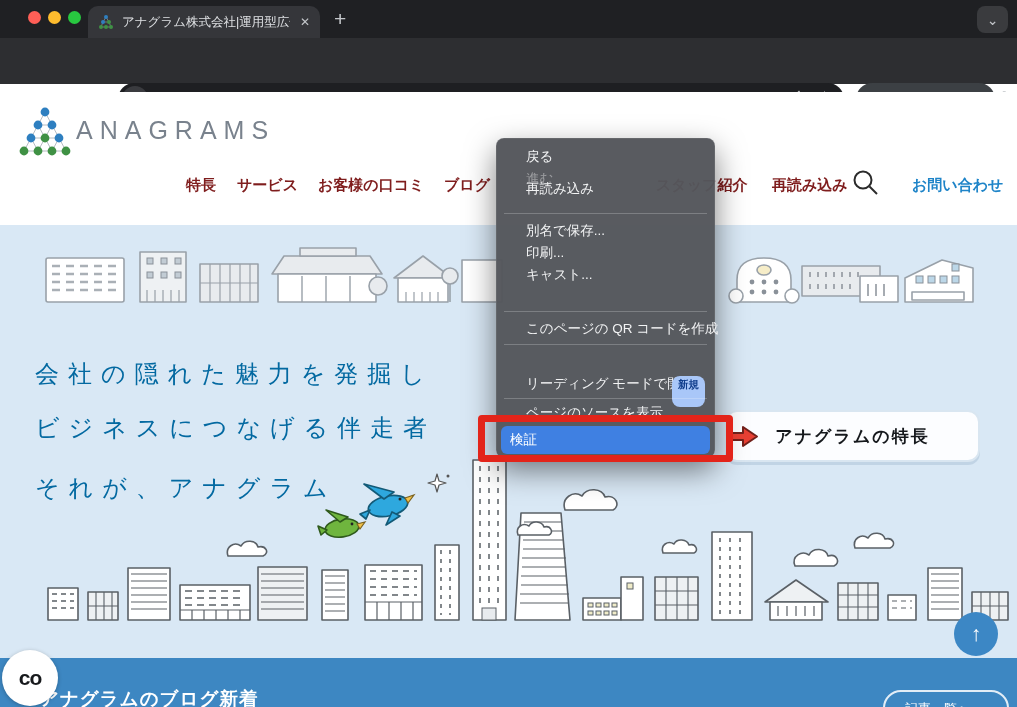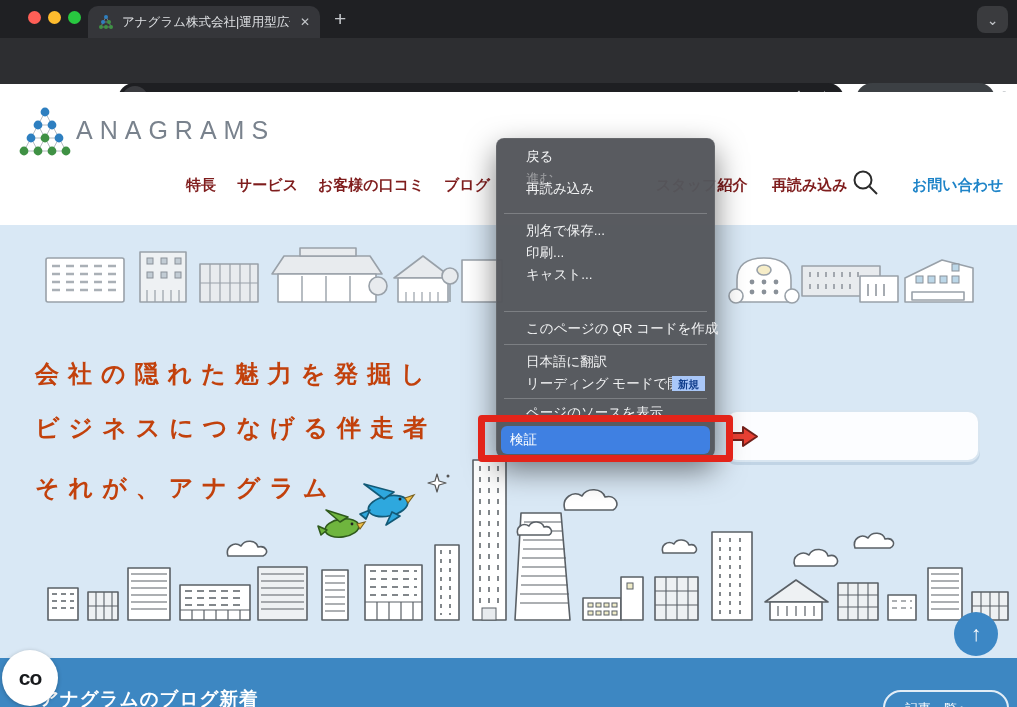--- a/index.html
+++ b/index.html
@@ -40,21 +40,21 @@
   .logo{position:absolute;left:18px;top:12px;}
   .logo-text{position:absolute;left:76px;top:24px;font-size:25px;letter-spacing:7px;color:#79828d;font-weight:500;}
   .nav-item{position:absolute;top:84px;font-size:15px;font-weight:600;color:#7f1d1d;white-space:nowrap;}
   .n0{left:186px}.n1{left:237px}.n2{left:318px}.n3{left:444px}.n4{left:656px}.n5{left:772px}
   .search-ico{position:absolute;left:851px;top:76px;}
   .contact{position:absolute;left:912px;top:84px;font-size:15px;font-weight:700;color:#1e84c8;white-space:nowrap;}
 
   
   .hero{position:absolute;left:0;top:225px;width:1017px;height:433px;background:#d9e8f5;}
   .hero svg{position:absolute;left:0;}
-  .headline{position:absolute;left:35px;font-size:24px;font-weight:700;letter-spacing:9px;color:#c2410c;white-space:nowrap;}
+  .headline{position:absolute;left:35px;font-size:24px;font-weight:400;letter-spacing:9px;color:#0369a1;white-space:nowrap;}
   .h1{top:133px}.h2{top:187px}.h3{top:247px}
   .feature-btn{position:absolute;left:725px;top:185px;width:255px;height:52px;background:#fcfdff;
     border:2px solid #d9e6f1;border-radius:12px;box-sizing:border-box;z-index:10;
     display:flex;align-items:center;justify-content:center;gap:14px;
     font-size:17px;font-weight:800;letter-spacing:2px;color:#15181c;
     box-shadow:0 3px 0 rgba(150,175,200,.35);}
   .scroll-top{position:absolute;left:954px;top:387px;width:44px;height:44px;border-radius:50%;
     background:#3c87c5;color:#fff;display:flex;align-items:center;justify-content:center;
     font-size:21px;z-index:20;}
 
@@ -71,22 +71,22 @@
   .ctx-menu{position:absolute;left:496px;top:138px;width:219px;height:320px;z-index:50;
     background:rgba(84,86,91,.97);border-radius:8px;
     box-shadow:inset 0 0 0 .5px rgba(255,255,255,.15),0 12px 30px rgba(0,0,0,.5);}
   .mrow{position:absolute;left:0;right:0;height:22px;line-height:22px;padding-left:30px;
     font-size:13.5px;color:#f2f3f4;white-space:nowrap;}
   .r0{top:8px}.r1{top:30px}.r2{top:40px}.r3{top:82px}.r4{top:104px}.r5{top:126px}.r6{top:148px}
   .r7{top:180px}.r8{top:213px}.r9{top:235px}.r10{top:264px}
   .mrow.disabled{color:rgba(255,255,255,.4);}
   .msep{position:absolute;left:8px;right:8px;height:1px;background:rgba(255,255,255,.22);}
   .s0{top:75px}.s1{top:173px}.s2{top:206px}.s3{top:260px}
-  .badge{position:absolute;right:10px;top:2.5px;height:15px;line-height:17px;padding:0 6px;
-    border-radius:0;background:#a9c7f8;color:#103e8c;font-size:10.5px;font-weight:700;}
+  .badge{position:absolute;right:10px;top:2.5px;height:31px;line-height:17px;padding:0 6px;
+    border-radius:8px;background:#a9c7f8;color:#103e8c;font-size:10.5px;font-weight:700;}
   .hl-row{position:absolute;left:5px;right:5px;top:288px;height:28px;line-height:28px;
     background:#3f80e2;border-radius:6px;color:#fff;font-size:13.5px;padding-left:9px;box-sizing:border-box;}
 
   
   .red-box{position:absolute;left:478px;top:415px;width:255px;height:47px;box-sizing:border-box;
     border:7px solid #e3241a;border-radius:4px;z-index:70;}
 </style>
 </head>
 <body>
 
@@ -347,20 +347,21 @@
         <path d="M405 58 L414 55 L408 63 Z" fill="#f2c24a" stroke="#7a6220" stroke-width="1.2"></path>
         <circle cx="400" cy="59" r="1.5" fill="#222"></circle>
       </g>
       <g>
         <path d="M437 34 L439 41 L446 43 L439 45 L437 52 L435 45 L428 43 L435 41 Z" fill="#fff" stroke="#555" stroke-width="1.2" stroke-linejoin="round"></path>
         <circle cx="448" cy="36" r="1.5" fill="#555"></circle>
       </g>
     </svg>
 
     <div class="feature-btn">
+      <span>アナグラムの特長</span>
       <svg width="32" height="23" viewBox="0 0 32 23">
         <path d="M1 8 H16 V2 L30 11.5 L16 21 V15 H1 Z" fill="#e84034" stroke="#72211b" stroke-width="2" stroke-linejoin="round"></path>
       </svg>
     </div>
 
     <div class="scroll-top">
       <span>↑</span>
     </div>
   </div>
 
@@ -374,21 +375,20 @@
     <div class="mrow r0">戻る</div>
     <div class="mrow r1 disabled">進む</div>
     <div class="mrow r2">再読み込み</div>
     <div class="msep s0"></div>
     <div class="mrow r4">印刷...</div>
     <div class="mrow r3">別名で保存...</div>
     <div class="mrow r5">キャスト...</div>
     <div class="msep s1"></div>
     <div class="mrow r7">このページの QR コードを作成</div>
     <div class="msep s2"></div>
-    <div class="mrow r8">日本語に翻訳</div>
     <div class="mrow r9">
       <span>リーディング モードで開く</span>
       <span class="badge">新規</span>
     </div>
     <div class="msep s3"></div>
     <div class="mrow r10">ページのソースを表示</div>
     <div class="hl-row">検証</div>
   </div>
 
   <div class="red-box"></div>

